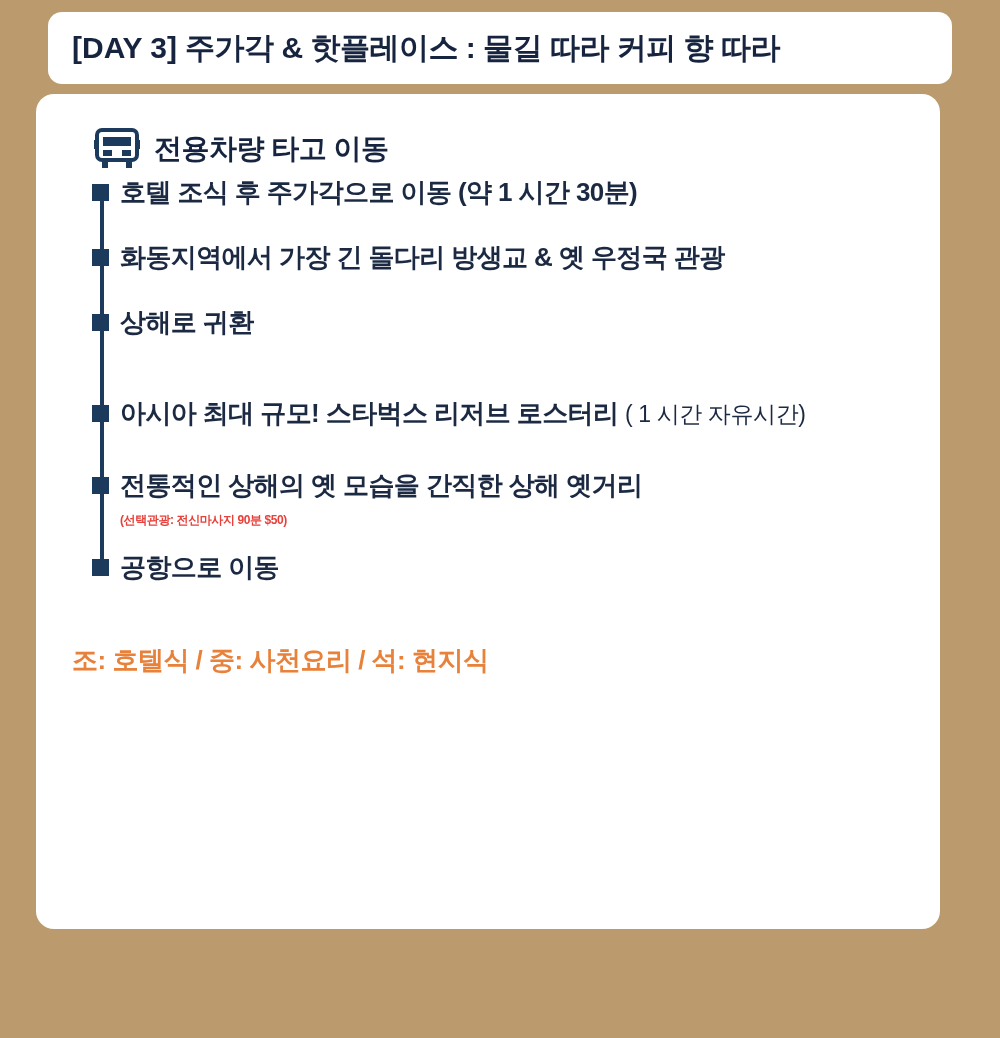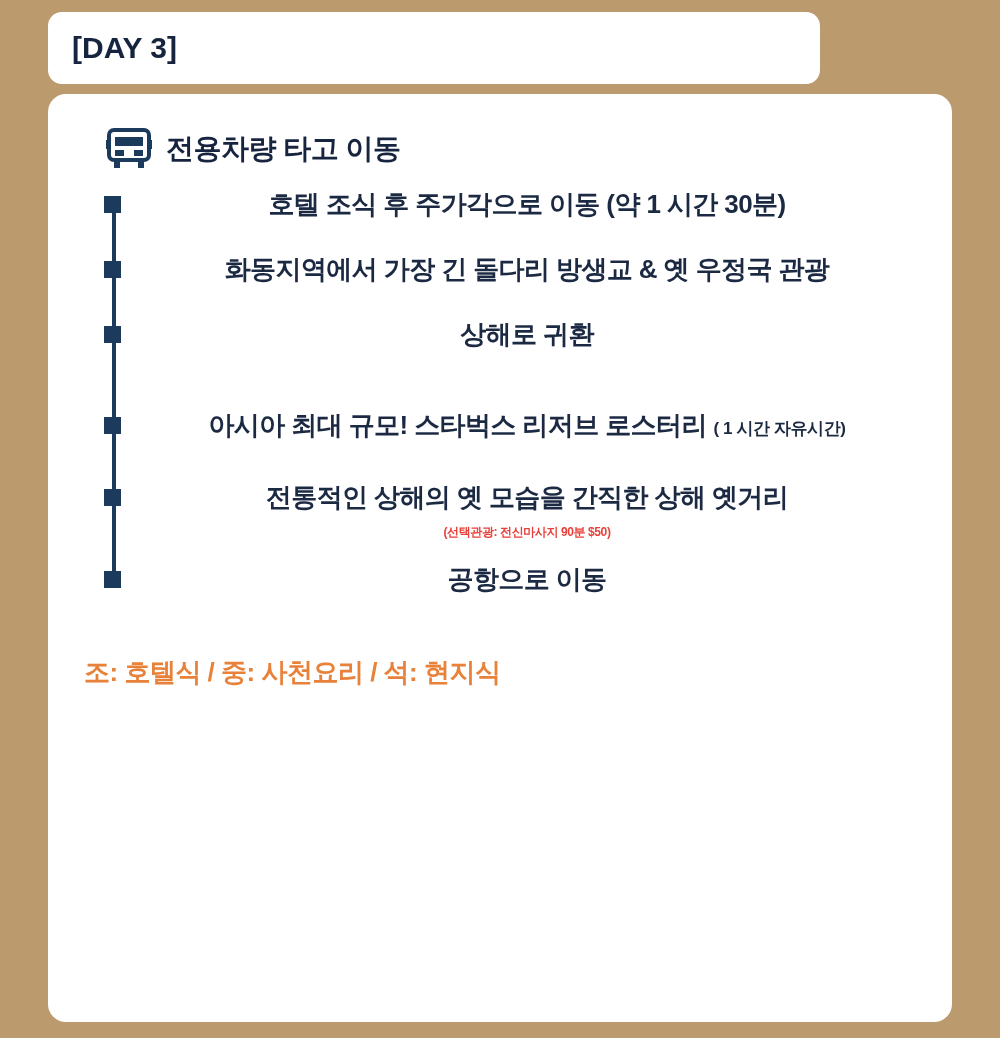--- a/index.html
+++ b/index.html
@@ -20,21 +20,21 @@
     height: 1038px;
     background: #bb9a6d;
     padding: 0;
   }
 
   
   .header-card {
     position: absolute;
     left: 48px;
     top: 12px;
-    width: 772px;
+    width: 904px;
     height: 72px;
     background: #ffffff;
     border-radius: 14px;
     display: flex;
     align-items: center;
     padding-left: 24px;
   }
   .header-text {
     font-size: 30px;
     font-weight: bold;
@@ -45,24 +45,24 @@
   .header-day {
     font-size: 30px;
     font-weight: bold;
     color: #17243f;
     margin-right: 8px;
   }
 
   
   .body-card {
     position: absolute;
-    left: 48px;
+    left: 36px;
     top: 94px;
     width: 904px;
-    height: 928px;
+    height: 835px;
     background: #ffffff;
     border-radius: 18px;
     padding: 22px 30px 20px 36px;
   }
 
   
   .transport-row {
     display: flex;
     align-items: center;
     margin: 12px 0 4px 22px;
@@ -78,23 +78,22 @@
   .transport-label {
     font-size: 28px;
     font-weight: bold;
     color: #17243f;
     letter-spacing: -0.5px;
   }
 
   
   .timeline {
     position: relative;
-    margin-top: 18px;
+    margin-top: 6px;
     padding-left: 48px;
-    text-align: center;
   }
   .timeline-line {
     position: absolute;
     left: 28px;
     top: 14px;
     bottom: 22px;
     width: 4px;
     background: #1b3a5c;
   }
   .tl-item {
@@ -112,22 +111,22 @@
     background: #1b3a5c;
   }
   .tl-text {
     font-size: 26px;
     font-weight: bold;
     color: #1b2942;
     letter-spacing: -0.6px;
     line-height: 1.25;
   }
   .tl-text .suffix {
-    font-size: 17px;
-    font-weight: bold;
+    font-size: 23px;
+    font-weight: normal;
     letter-spacing: -0.4px;
   }
   .tl-note {
     font-size: 12px;
     font-weight: bold;
     color: #e8403a;
     letter-spacing: -0.4px;
     margin-top: 10px;
   }
 
@@ -141,20 +140,21 @@
     margin-top: 56px;
   }
 </style>
 </head>
 <body>
 
 <div class="page">
 
   <div class="header-card">
     <span class="header-day">[DAY 3]</span>
+    <span class="header-text">주가각 &amp; 핫플레이스 : 물길 따라 커피 향 따라</span>
   </div>
 
   <div class="body-card">
 
     <div class="transport-row">
       <span class="bus-icon">
         <svg width="46" height="42" viewBox="0 0 46 42" xmlns="http://www.w3.org/2000/svg">
           <rect x="3" y="2" width="40" height="30" rx="5" fill="none" stroke="#1b3a5c" stroke-width="4"></rect>
           <rect x="9" y="9" width="28" height="9" fill="#1b3a5c"></rect>
           <rect x="9" y="22" width="9" height="6" fill="#1b3a5c"></rect>

